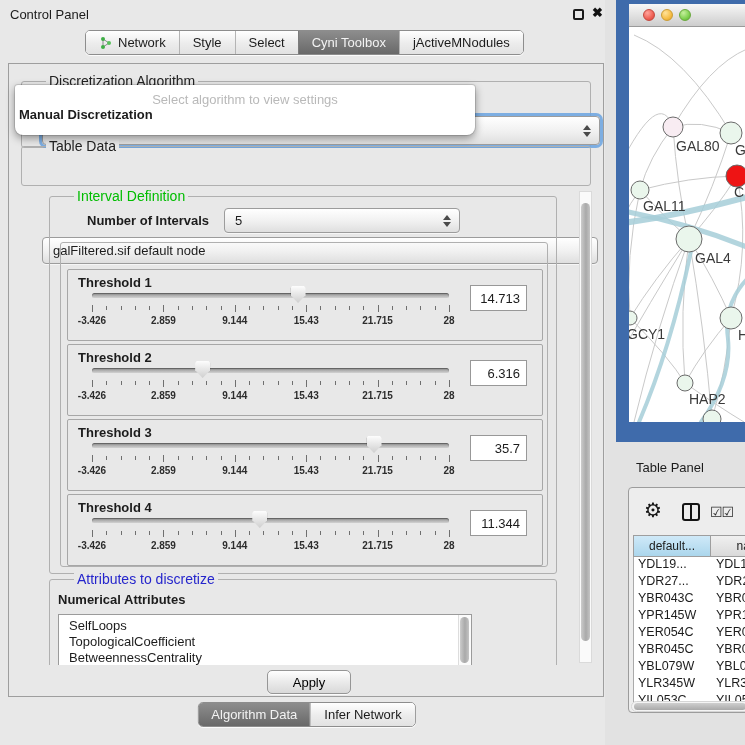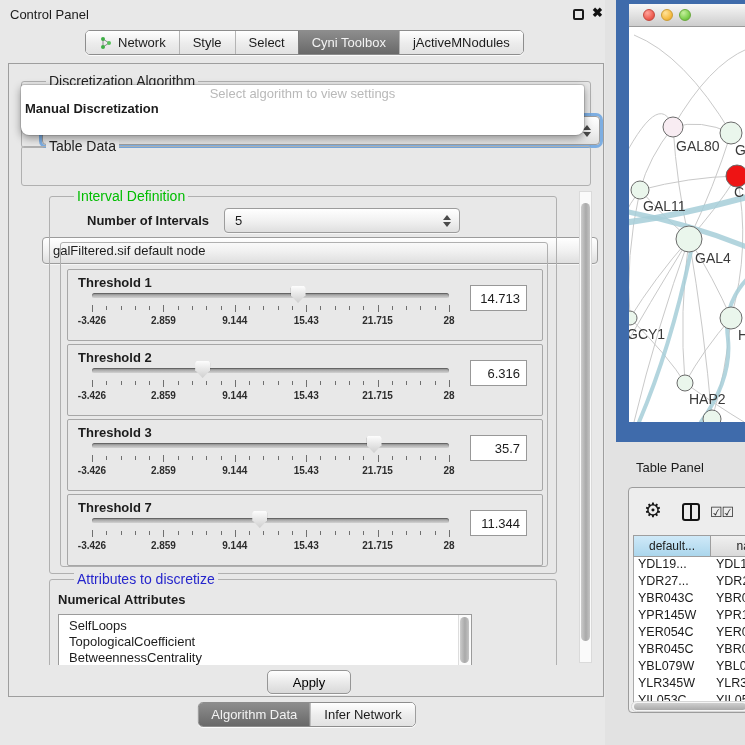--- a/index.html
+++ b/index.html
@@ -30,21 +30,21 @@
   .gtitle.dark{color:#222}
 
   .combo{position:absolute;border:1px solid #9c9c9c;border-radius:4px;background:linear-gradient(#ffffff,#f0f0f0 55%,#dfdfdf);display:flex;align-items:center;padding:0 24px 0 10px;font-size:13px;box-shadow:0 1px 0 rgba(255,255,255,.6)}
   .combo .arrows{position:absolute;right:8px;top:50%;transform:translateY(-50%);display:flex;flex-direction:column;gap:2px}
   .arr-up{width:0;height:0;border-left:4px solid transparent;border-right:4px solid transparent;border-bottom:5px solid #4a4a4a}
   .arr-dn{width:0;height:0;border-left:4px solid transparent;border-right:4px solid transparent;border-top:5px solid #4a4a4a}
   .combo.focus{box-shadow:0 0 0 3px rgba(106,163,224,.85)}
 
   .alg-group{left:12px;top:17px;width:570px;height:67px}
   .alg-combo{left:20px;top:34px;width:558px;height:29px}
-  .dropdown{position:absolute;left:12px;top:21px;width:563px;height:50px;background:#fff;border-radius:3px 3px 8px 8px;box-shadow:0 3px 9px rgba(0,0,0,.42),0 0 0 1px rgba(0,0,0,.12);z-index:10;padding-top:1px}
+  .dropdown{position:absolute;left:6px;top:21px;width:460px;height:50px;background:#fff;border-radius:3px 3px 8px 8px;box-shadow:0 3px 9px rgba(0,0,0,.42),0 0 0 1px rgba(0,0,0,.12);z-index:10;padding-top:7px}
   .dd-hint{text-align:center;color:#b9b9b9;font-size:13px;height:15px;line-height:15px}
   .dd-opt{padding:0 4px;font-size:13px;height:15px;line-height:15px;white-space:nowrap}
   .dd-opt.bold{font-weight:bold}
 
   .td-group{left:12px;top:82px;width:570px;height:40px}
   .td-combo{left:20px;top:90px;width:556px;height:27px}
 
   .scrollpane{position:absolute;left:6px;top:125px;width:562px;height:476px;overflow:hidden}
   .vscroll{position:absolute;left:570px;top:127px;width:13px;height:472px;background:#fafafa;border:1px solid #dadada}
   .vthumb{position:absolute;left:1px;top:11px;width:9px;height:438px;background:linear-gradient(to right,#cccccc,#a9a9a9 55%,#c4c4c4);border-radius:5px}
@@ -308,21 +308,21 @@
                   <span class="tlabel" style="left: 20%;">2.859</span>
                   <span class="tlabel" style="left: 40%;">9.144</span>
                   <span class="tlabel" style="left: 60%;">15.43</span>
                   <span class="tlabel" style="left: 80%;">21.715</span>
                   <span class="tlabel" style="left: 100%;">28</span>
                 </div>
               </div>
             <div class="val-box">35.7</div>
           </div>
           <div class="thr-box" style="top:251px">
-            <div class="thr-label">Threshold 7</div>
+            <div class="thr-label">Threshold 4</div>
             <div class="slider">
                 <div class="track"></div>
                 <div class="thumb" style="left: 160.288px;"></div>
                 <div class="ticks">
                   <span class="tick major" style="left: 0%;"></span>
                   <span class="tick minor" style="left: 4%;"></span>
                   <span class="tick minor" style="left: 8%;"></span>
                   <span class="tick minor" style="left: 12%;"></span>
                   <span class="tick minor" style="left: 16%;"></span>
                   <span class="tick major" style="left: 20%;"></span>

